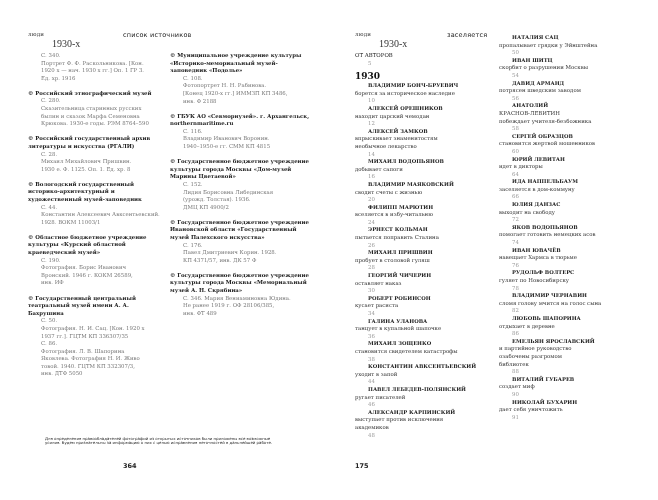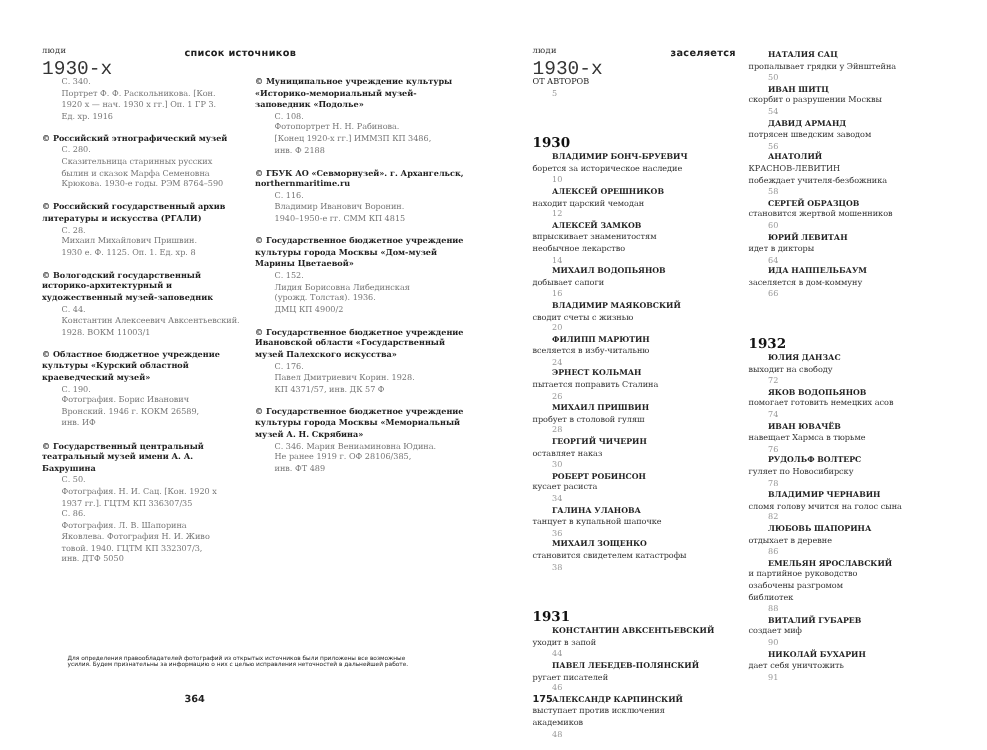--- a/index.html
+++ b/index.html
@@ -3,35 +3,35 @@
 <meta charset="utf-8">
 <style>
   * { margin: 0; padding: 0; box-sizing: border-box; }
   html, body { width: 658px; height: 500px; background: #ffffff; overflow: hidden; }
   body { position: relative; font-family: "DejaVu Serif", serif; color: #222; }
   .page { position: absolute; top: 0; height: 500px; }
   .page-left { left: 0; width: 329px; }
   .page-right { left: 329px; width: 329px; }
 
   .run-label { position: absolute; top: 31px; font-family: "DejaVu Serif", serif; font-size: 5.5px; color: #333; letter-spacing: 0.2px; }
-  .run-sub { position: absolute; top: 38px; font-family: Liberation Mono, monospace; font-size: 13px; color: #333; }
-  .section-title { position: absolute; top: 31px; font-family: "DejaVu Sans", sans-serif; font-weight: bold; font-size: 6.5px; color: #222; letter-spacing: 0.2px; }
+  .run-sub { position: absolute; top: 38px; font-family: Liberation Serif, serif; font-size: 10px; color: #333; margin-left: 24px; }
+  .section-title { position: absolute; top: 31px; font-family: "DejaVu Sans", sans-serif; font-weight: normal; font-size: 6.5px; color: #222; letter-spacing: 0.2px; }
 
   .col { position: absolute; font-size: 5.4px; line-height: 7.6px; }
   .src { margin-bottom: 7.5px; }
   .src-head { font-weight: bold; color: #222; }
   .src-line { padding-left: 13px; color: #777; }
 
   .footnote { position: absolute; left: 45px; top: 437px; width: 240px; font-family: "DejaVu Sans", sans-serif; font-size: 3.9px; line-height: 4.4px; color: #222; }
   .folio { position: absolute; top: 462px; font-family: "DejaVu Sans", sans-serif; font-weight: bold; font-size: 6.5px; color: #222; text-align: right; }
 
   .toc { position: absolute; font-size: 5.4px; line-height: 7.6px; }
   .toc-front { color: #222; }
   .toc-pg { padding-left: 13px; color: #999; }
-  .toc-year { font-weight: bold; font-size: 9px; line-height: 11px; margin-top: 24px; color: #111; }
+  .toc-year { font-weight: bold; font-size: 9px; line-height: 11px; margin-top: 4px; color: #111; }
   .toc-name { padding-left: 13px; font-weight: bold; color: #222; font-size: 5.2px; }
   .toc-desc { color: #333; }
 </style>
 </head>
 <body>
 
 <div class="page page-left">
   <div class="run-label" style="left:28px">люди</div>
   <div class="run-sub" style="left:28px">1930-х</div>
   <div class="section-title" style="left:123px">список источников</div>
@@ -182,21 +182,20 @@
       <div class="toc-entry">
         <div class="toc-name">ГАЛИНА УЛАНОВА</div>
         <div class="toc-desc">танцует в купальной шапочке</div>
         <div class="toc-pg">36</div>
       </div>
       <div class="toc-entry">
         <div class="toc-name">МИХАИЛ ЗОЩЕНКО</div>
         <div class="toc-desc">становится свидетелем катастрофы</div>
         <div class="toc-pg">38</div>
       </div>
-      <div class="toc-year">1931</div>
       <div class="toc-entry">
         <div class="toc-name">КОНСТАНТИН АВКСЕНТЬЕВСКИЙ</div>
         <div class="toc-desc">уходит в запой</div>
         <div class="toc-pg">44</div>
       </div>
       <div class="toc-entry">
         <div class="toc-name">ПАВЕЛ ЛЕБЕДЕВ-ПОЛЯНСКИЙ</div>
         <div class="toc-desc">ругает писателей</div>
         <div class="toc-pg">46</div>
       </div>
@@ -237,21 +236,20 @@
       <div class="toc-entry">
         <div class="toc-name">ЮРИЙ ЛЕВИТАН</div>
         <div class="toc-desc">идет в дикторы</div>
         <div class="toc-pg">64</div>
       </div>
       <div class="toc-entry">
         <div class="toc-name">ИДА НАППЕЛЬБАУМ</div>
         <div class="toc-desc">заселяется в дом-коммуну</div>
         <div class="toc-pg">66</div>
       </div>
-      <div class="toc-year">1932</div>
       <div class="toc-entry">
         <div class="toc-name">ЮЛИЯ ДАНЗАС</div>
         <div class="toc-desc">выходит на свободу</div>
         <div class="toc-pg">72</div>
       </div>
       <div class="toc-entry">
         <div class="toc-name">ЯКОВ ВОДОПЬЯНОВ</div>
         <div class="toc-desc">помогает готовить немецких асов</div>
         <div class="toc-pg">74</div>
       </div>

